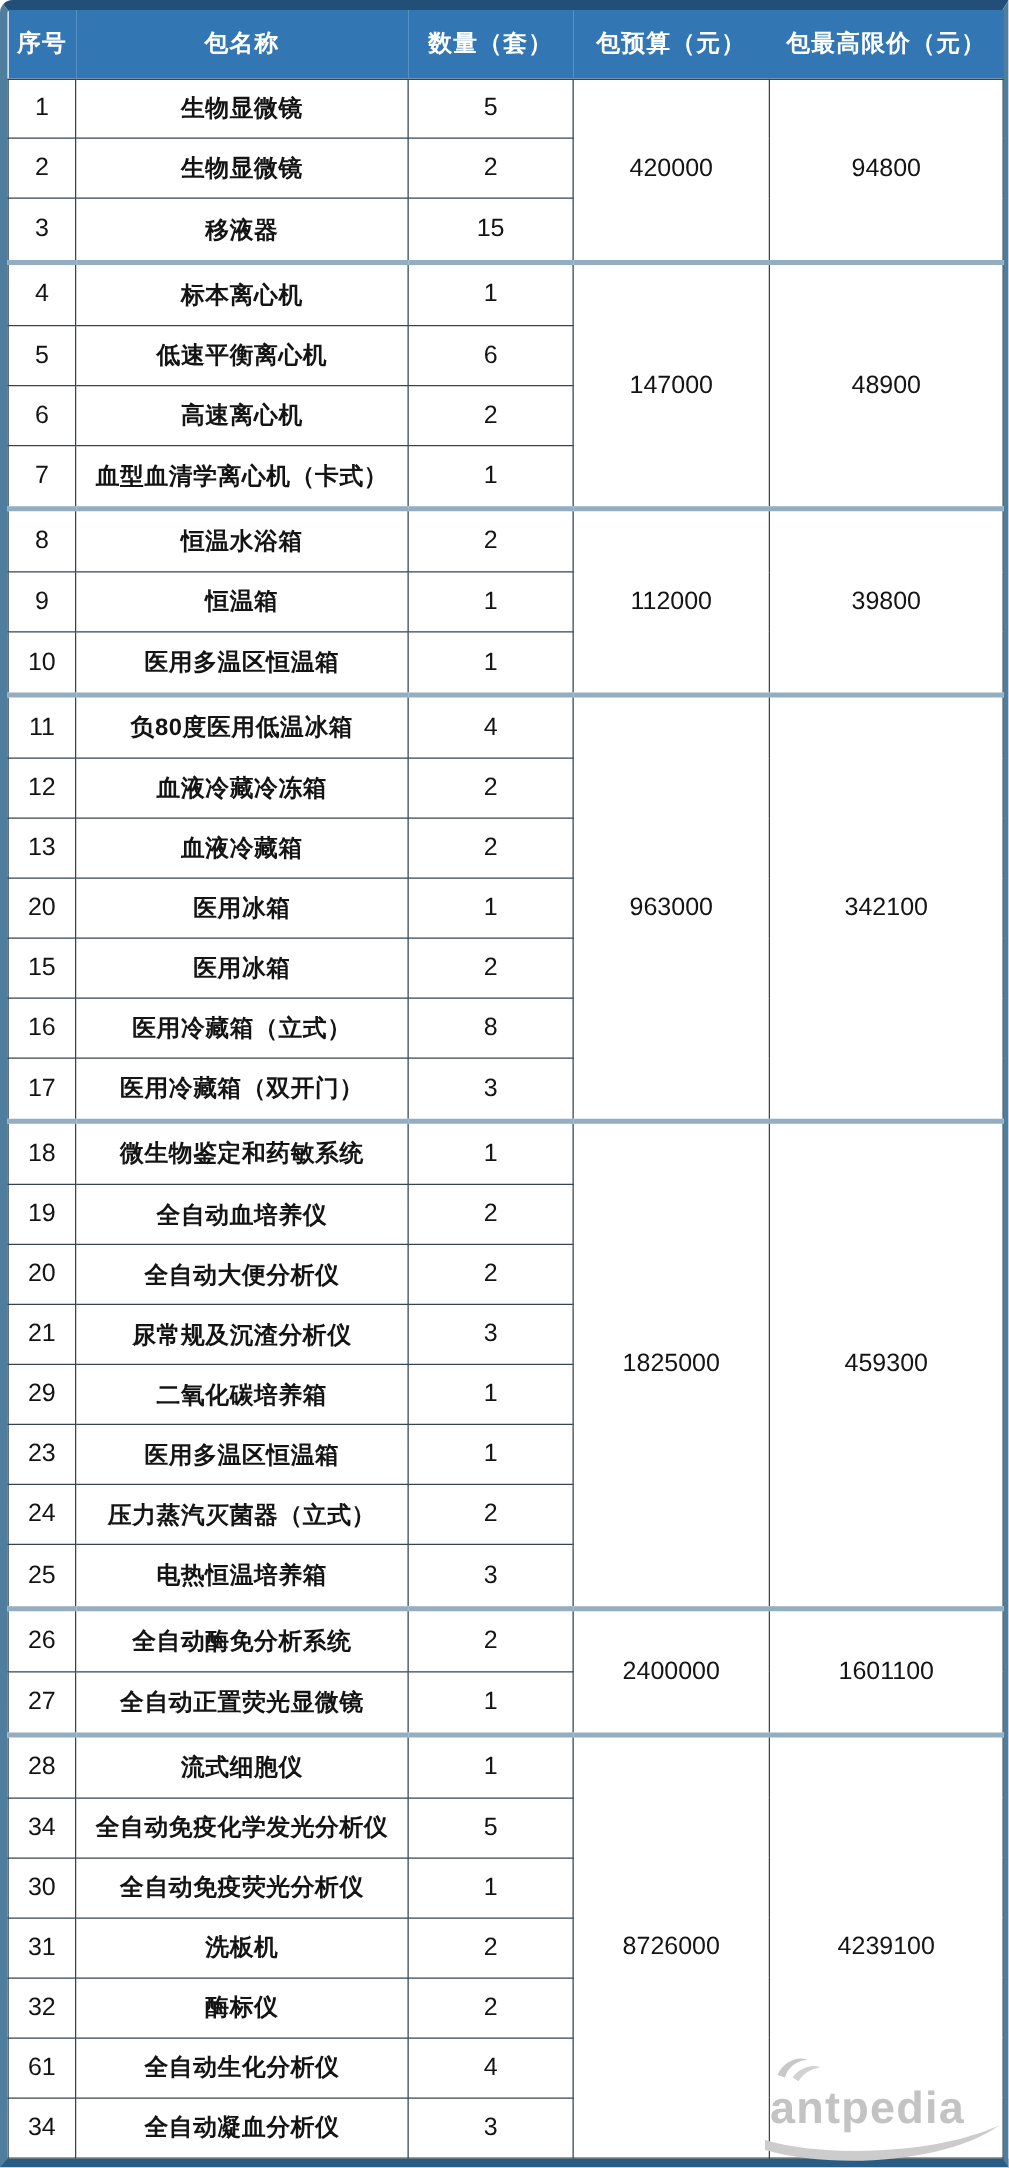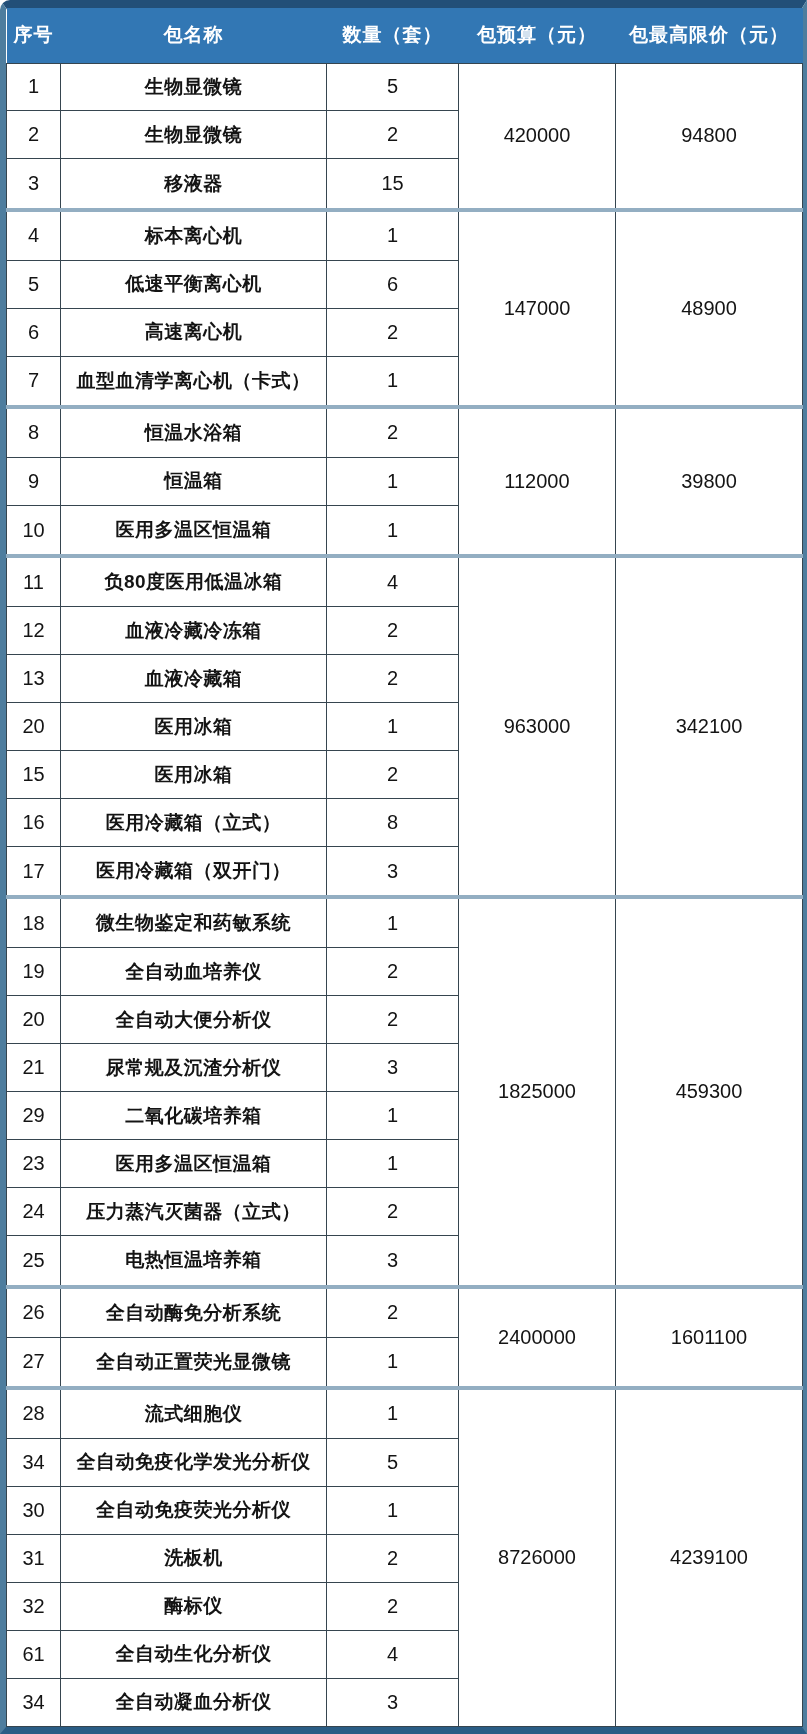--- a/index.html
+++ b/index.html
@@ -275,13 +275,21 @@
         </tr>
         <tr>
           <td class="num">34</td>
           <td class="name">全自动凝血分析仪</td>
           <td class="num">3</td>
         </tr>
       </tbody>
     </table>
   </div>
 
+  <div class="watermark">
+    <svg width="195" height="88" viewBox="0 0 195 88">
+      <path d="M14 18 C18 8, 30 2, 38 6 C30 6, 22 12, 20 20 Z" fill="#c8c8c8"></path>
+      <path d="M26 20 C32 12, 42 9, 48 12 C41 13, 34 17, 31 23 Z" fill="#d2d2d2"></path>
+      <text x="8" y="56" font-size="36" font-weight="600" letter-spacing="1" fill="#c3c3c3" font-family="Liberation Sans, DejaVu Sans, sans-serif">antpedia</text>
+      <path d="M4 70 C50 84, 140 82, 192 58 C150 88, 60 94, 4 78 Z" fill="#cccccc"></path>
+    </svg>
+  </div>
 </div>
 
 </body></html>

